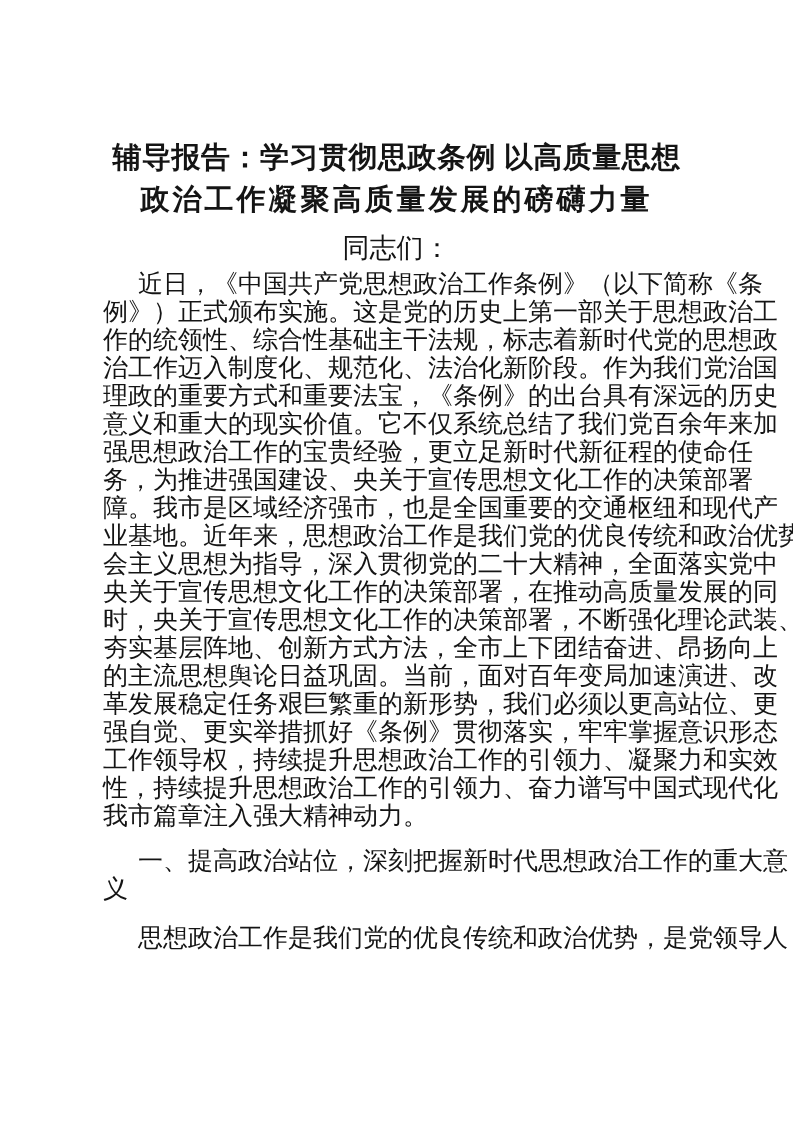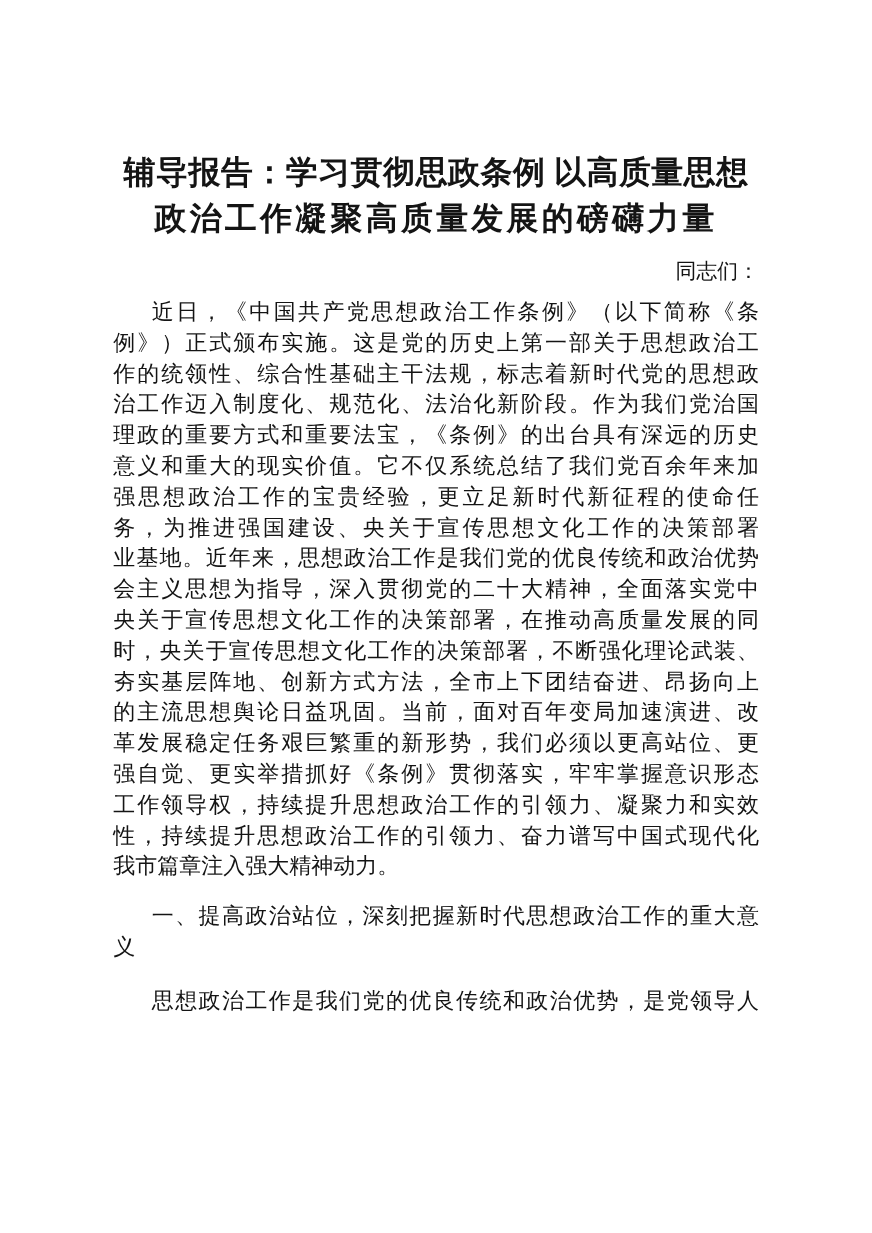--- a/index.html
+++ b/index.html
@@ -28,26 +28,26 @@
     font-weight: bold;
     line-height: 42px;
     text-align: center;
     letter-spacing: 0.5px;
   }
   .doc-title .tline2 {
     letter-spacing: 3px;
   }
   .salutation {
     margin-top: 14px;
-    font-size: 19px;
+    font-size: 27px;
     line-height: 28px;
-    text-align: right;
+    text-align: center;
   }
   .para {
-    font-size: 20px;
+    font-size: 25px;
     line-height: 28px;
   }
   .para .line {
     height: 28px;
     text-align: justify;
     text-align-last: justify;
     white-space: nowrap;
   }
   .para .line.first {
     text-indent: 35px;
@@ -77,20 +77,21 @@
 
     <div class="para" id="p1">
         <div class="line first">近日，《中国共产党思想政治工作条例》（以下简称《条</div>
         <div class="line">例》）正式颁布实施。这是党的历史上第一部关于思想政治工</div>
         <div class="line">作的统领性、综合性基础主干法规，标志着新时代党的思想政</div>
         <div class="line">治工作迈入制度化、规范化、法治化新阶段。作为我们党治国</div>
         <div class="line">理政的重要方式和重要法宝，《条例》的出台具有深远的历史</div>
         <div class="line">意义和重大的现实价值。它不仅系统总结了我们党百余年来加</div>
         <div class="line">强思想政治工作的宝贵经验，更立足新时代新征程的使命任</div>
         <div class="line">务，为推进强国建设、央关于宣传思想文化工作的决策部署</div>
+        <div class="line">障。我市是区域经济强市，也是全国重要的交通枢纽和现代产</div>
         <div class="line">业基地。近年来，思想政治工作是我们党的优良传统和政治优势</div>
         <div class="line">会主义思想为指导，深入贯彻党的二十大精神，全面落实党中</div>
         <div class="line">央关于宣传思想文化工作的决策部署，在推动高质量发展的同</div>
         <div class="line">时，央关于宣传思想文化工作的决策部署，不断强化理论武装、</div>
         <div class="line">夯实基层阵地、创新方式方法，全市上下团结奋进、昂扬向上</div>
         <div class="line">的主流思想舆论日益巩固。当前，面对百年变局加速演进、改</div>
         <div class="line">革发展稳定任务艰巨繁重的新形势，我们必须以更高站位、更</div>
         <div class="line">强自觉、更实举措抓好《条例》贯彻落实，牢牢掌握意识形态</div>
         <div class="line">工作领导权，持续提升思想政治工作的引领力、凝聚力和实效</div>
         <div class="line">性，持续提升思想政治工作的引领力、奋力谱写中国式现代化</div>

